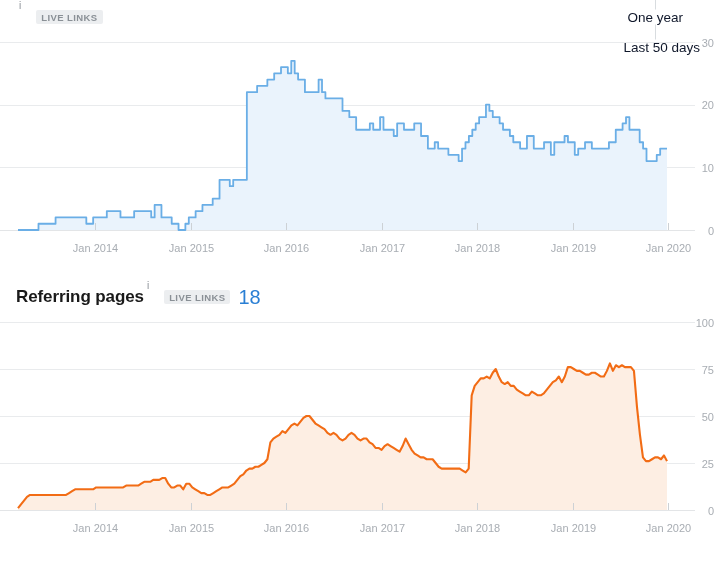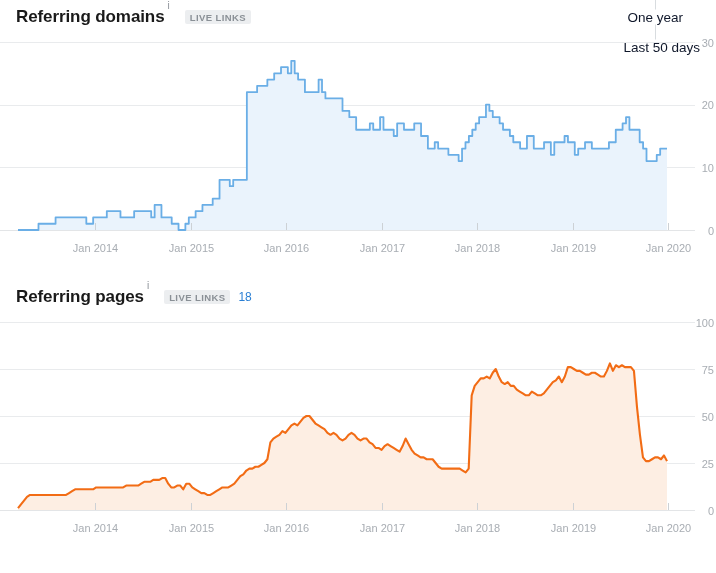--- a/index.html
+++ b/index.html
@@ -51,21 +51,21 @@
     font-size: 9.5px;
     font-weight: bold;
     letter-spacing: 0.4px;
     padding: 2.5px 5px 2px 5px;
     border-radius: 2px;
     line-height: 1;
     white-space: nowrap;
   }
   .count-value {
     margin-left: 8px;
-    font-size: 12px;
+    font-size: 20px;
     color: #2a7fd4;
     font-weight: normal;
     white-space: nowrap;
   }
   .range-switch {
     position: absolute;
     right: 16px;
     top: 50%;
     transform: translateY(-50%);
     display: flex;
@@ -117,21 +117,20 @@
     stroke: #cdd1d5;
     stroke-width: 1;
     shape-rendering: crispEdges;
   }
 </style>
 </head>
 <body>
 
 <div class="panel">
   <div class="chart-header">
-    <span class="chart-title">Referring domains</span>
     <span class="info-sup">i</span>
     <span class="live-badge">LIVE LINKS</span>
 
     <div class="range-switch">
       <span class="range-item active">All time</span>
       <span class="range-sep"></span>
       <span class="range-item">One year</span>
       <span class="range-sep"></span>
       <span class="range-item">Last 50 days</span>
     </div>

